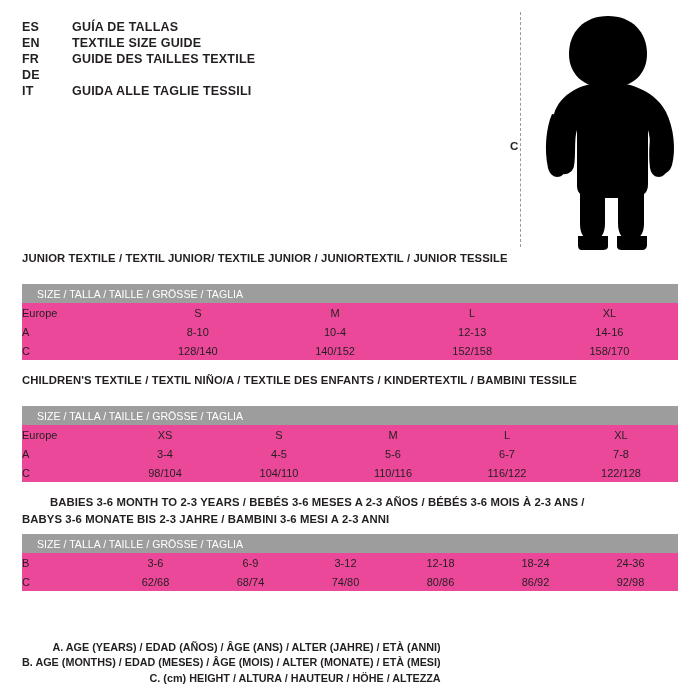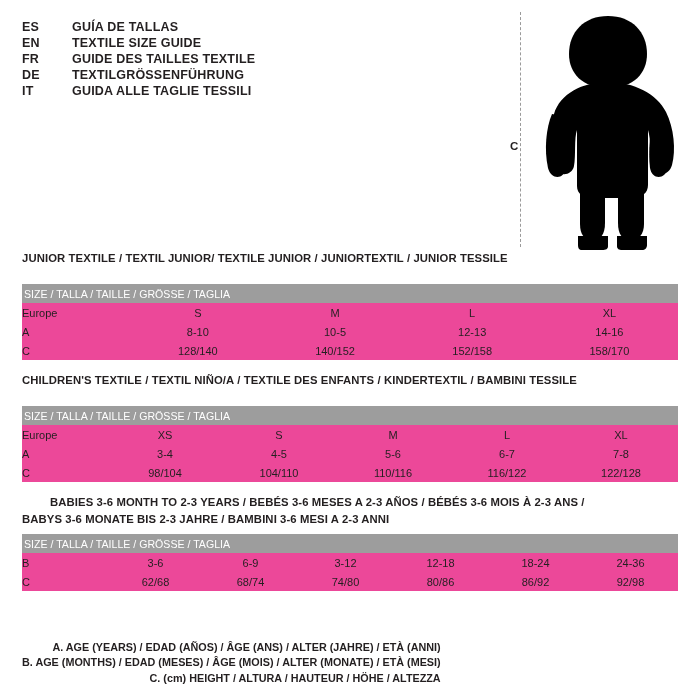--- a/index.html
+++ b/index.html
@@ -99,21 +99,21 @@
     vertical-align: middle;
   }
   .hdr-row td {
     background: #9d9d9d;
     color: #ffffff;
     font-size: 10.6px;
     font-weight: normal;
     height: 17px;
   }
   .hdr-row td.first {
-    padding-left: 2px;
+    padding-left: 15px;
     text-align: left;
   }
   .body-row td {
     background: #ec4899;
   }
   td.rowlabel {
     padding-left: 5px;
     text-align: left;
     font-size: 11px;
   }
@@ -147,21 +147,20 @@
     <div class="lang-row">
       <div class="lang-code">EN</div>
       <div class="lang-title">TEXTILE SIZE GUIDE</div>
     </div>
     <div class="lang-row">
       <div class="lang-code">FR</div>
       <div class="lang-title">GUIDE DES TAILLES TEXTILE</div>
     </div>
     <div class="lang-row">
       <div class="lang-code">DE</div>
-      <div class="lang-title">TEXTILGRÖSSENFÜHRUNG</div>
     </div>
     <div class="lang-row">
       <div class="lang-code">IT</div>
       <div class="lang-title">GUIDA ALLE TAGLIE TESSILI</div>
     </div>
   </div>
 
   <div class="figure-area">
     <div class="dashed-line"></div>
     <div class="c-label">C</div>
@@ -198,21 +197,21 @@
     <tr class="body-row">
       <td class="rowlabel" style="width:86px;">Europe</td>
       <td class="cell" style="width:110px;">S</td>
       <td class="cell" style="width:110px;">M</td>
       <td class="cell" style="width:110px;">L</td>
       <td class="cell" style="width:110px;">XL</td>
     </tr>
     <tr class="body-row">
       <td class="rowlabel">A</td>
       <td class="cell">8-10</td>
-      <td class="cell">10-5</td>
+      <td class="cell">10-4</td>
       <td class="cell">12-13</td>
       <td class="cell">14-16</td>
     </tr>
     <tr class="body-row">
       <td class="rowlabel">C</td>
       <td class="cell">128/140</td>
       <td class="cell">140/152</td>
       <td class="cell">152/158</td>
       <td class="cell">158/170</td>
     </tr>

